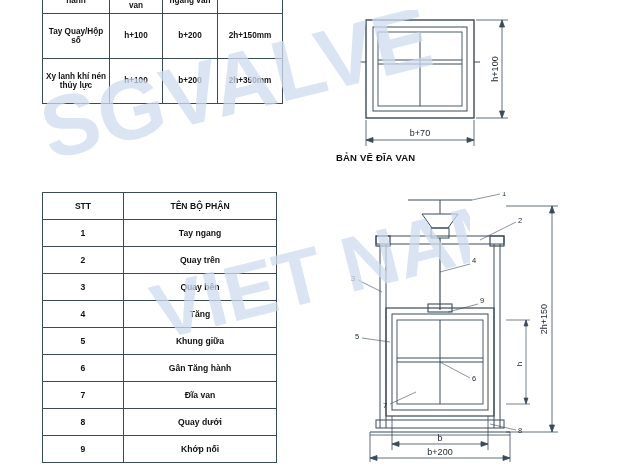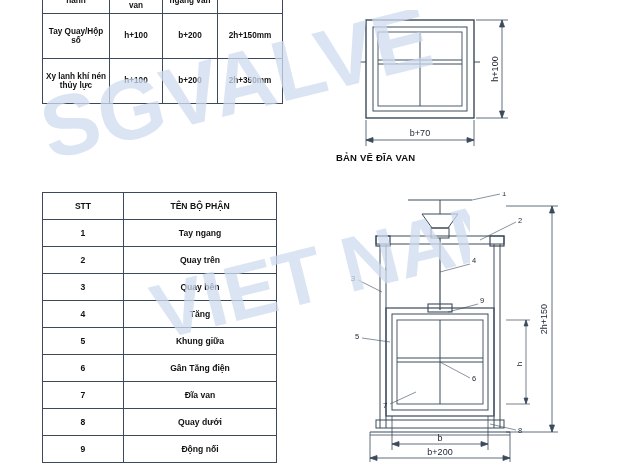--- a/index.html
+++ b/index.html
@@ -178,33 +178,33 @@
     <tr>
       <td>4</td>
       <td>Tăng</td>
     </tr>
     <tr>
       <td>5</td>
       <td>Khung giữa</td>
     </tr>
     <tr>
       <td>6</td>
-      <td>Gân Tăng điện</td>
+      <td>Gân Tăng hành</td>
     </tr>
     <tr>
       <td>7</td>
       <td>Đĩa van</td>
     </tr>
     <tr>
       <td>8</td>
       <td>Quay dưới</td>
     </tr>
     <tr>
       <td>9</td>
-      <td>Động nối</td>
+      <td>Khớp nối</td>
     </tr>
   </tbody>
     </table>
 
   <svg class="draw-top" viewBox="0 0 280 185">
     <g stroke="#3b4a5a" fill="none" stroke-width="1">
 
       <rect x="36" y="12" width="108" height="98" stroke-width="1.4"></rect>
 
       <rect x="43" y="19" width="94" height="84"></rect>

